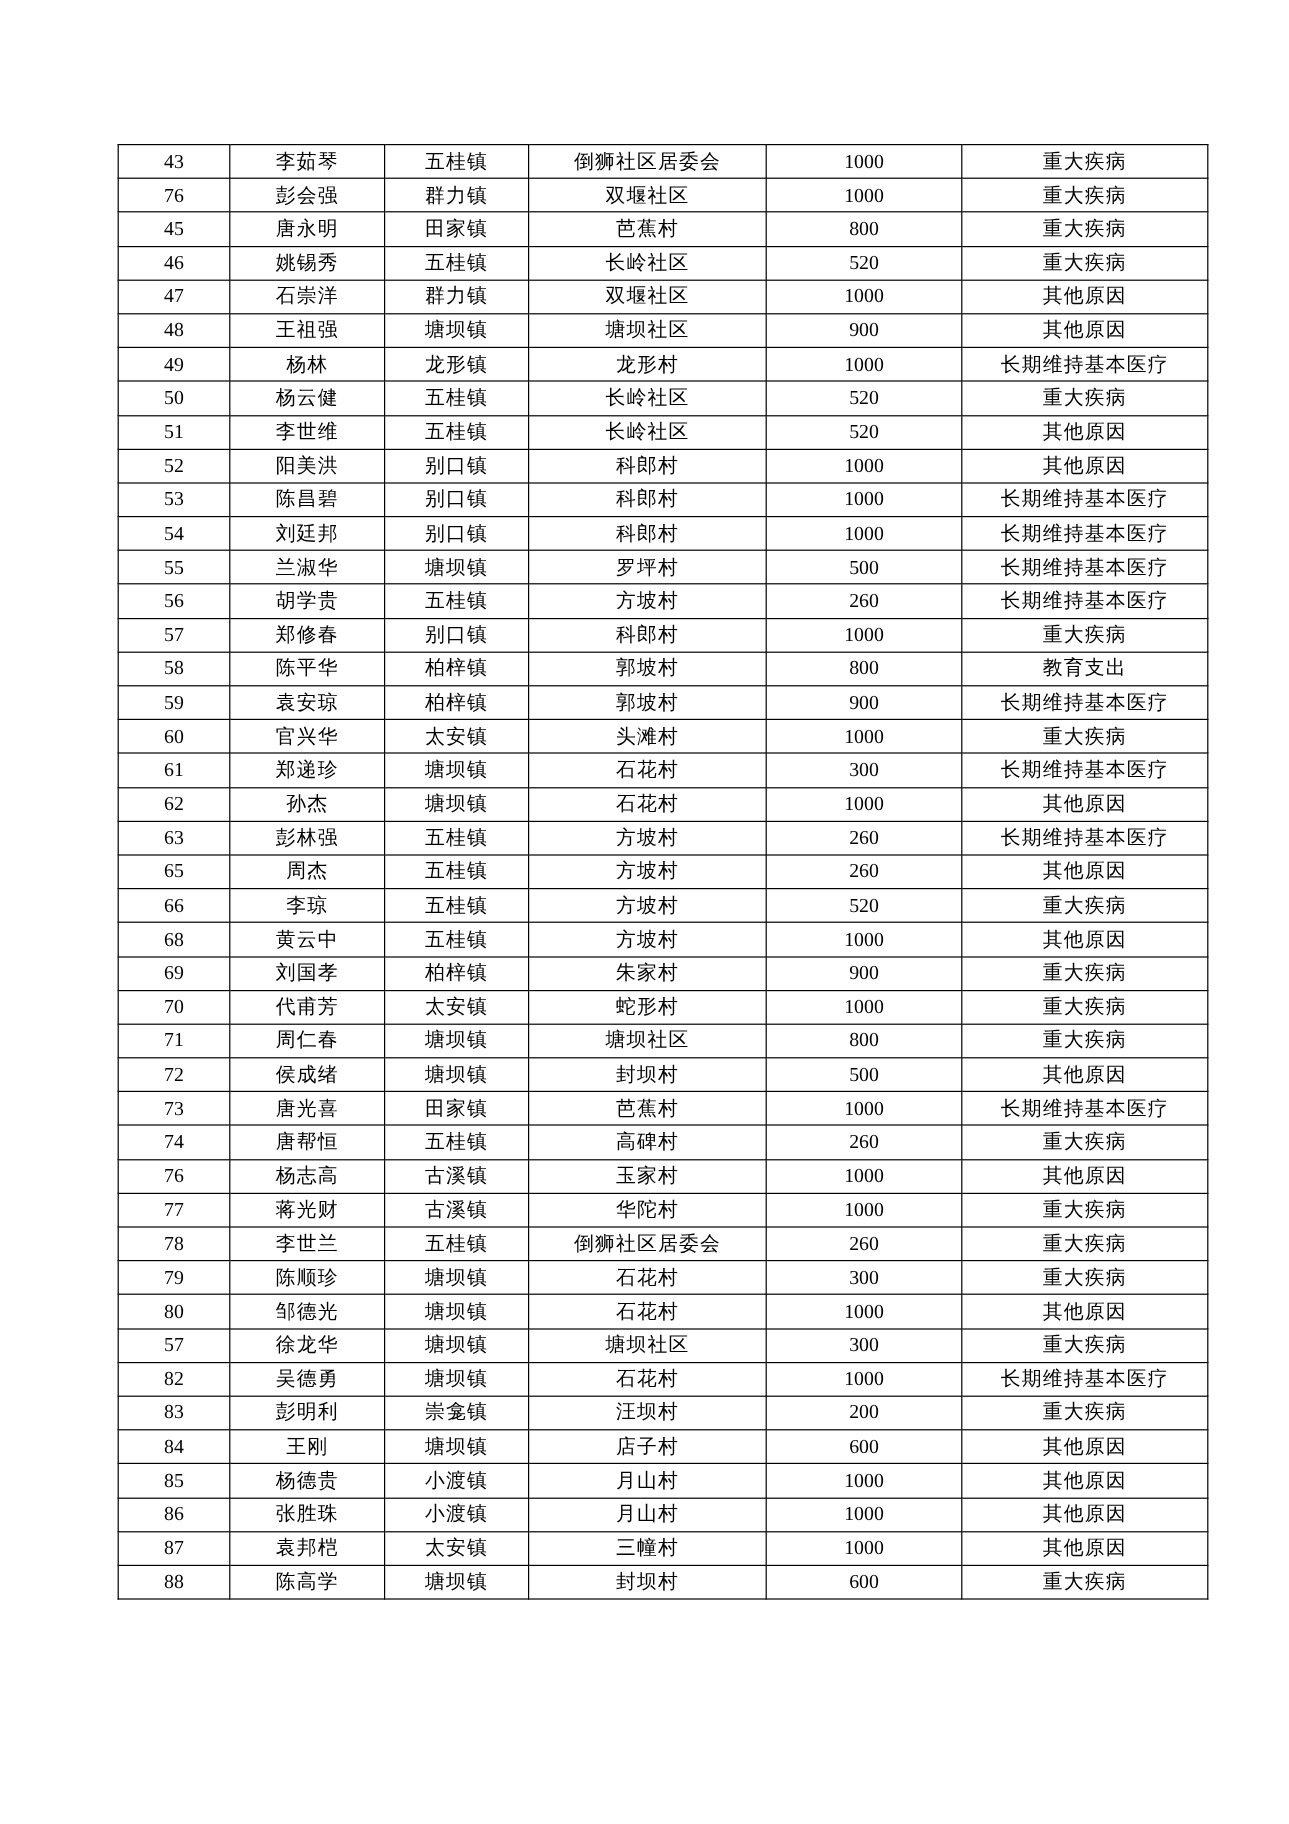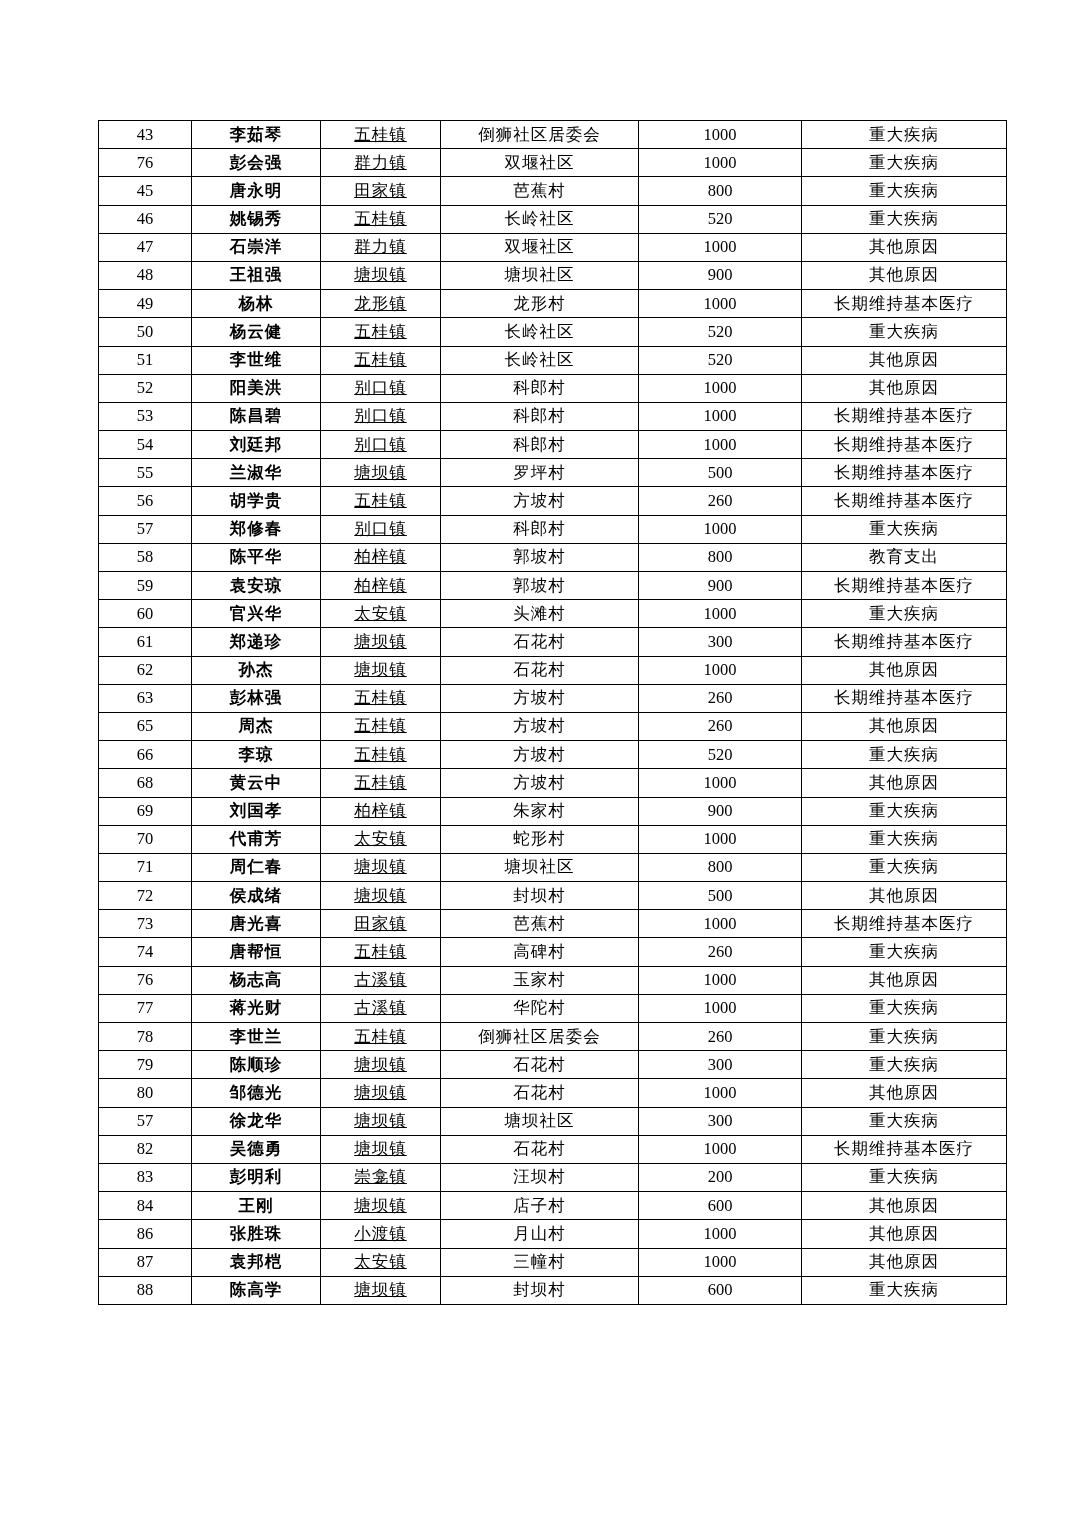--- a/index.html
+++ b/index.html
@@ -31,22 +31,22 @@
     height: 27.2px;
     padding: 0 2px;
     text-align: center;
     vertical-align: middle;
     font-size: 16.5px;
     line-height: 1.1;
     white-space: nowrap;
     overflow: hidden;
   }
   td.c-idx { width: 88px; }
-  td.c-name { width: 124px; letter-spacing: 1px; font-weight: bold; }
-  td.c-town { width: 115px; letter-spacing: 1px; text-decoration: underline; }
+  td.c-name { width: 124px; letter-spacing: 1px; }
+  td.c-town { width: 115px; letter-spacing: 1px; }
   td.c-village { width: 193px; letter-spacing: 1px; }
   td.c-amount { width: 158px; }
   td.c-reason { width: 200px; letter-spacing: 1px; }
   .num {
     font-family: "Liberation Serif", "DejaVu Serif", serif;
   }
 </style>
 </head>
 <body>
 
@@ -359,20 +359,28 @@
         </tr>
         <tr>
           <td class="c-idx num">84</td>
           <td class="c-name">王刚</td>
           <td class="c-town">塘坝镇</td>
           <td class="c-village">店子村</td>
           <td class="c-amount num">600</td>
           <td class="c-reason">其他原因</td>
         </tr>
         <tr>
+          <td class="c-idx num">85</td>
+          <td class="c-name">杨德贵</td>
+          <td class="c-town">小渡镇</td>
+          <td class="c-village">月山村</td>
+          <td class="c-amount num">1000</td>
+          <td class="c-reason">其他原因</td>
+        </tr>
+        <tr>
           <td class="c-idx num">86</td>
           <td class="c-name">张胜珠</td>
           <td class="c-town">小渡镇</td>
           <td class="c-village">月山村</td>
           <td class="c-amount num">1000</td>
           <td class="c-reason">其他原因</td>
         </tr>
         <tr>
           <td class="c-idx num">87</td>
           <td class="c-name">袁邦桤</td>

